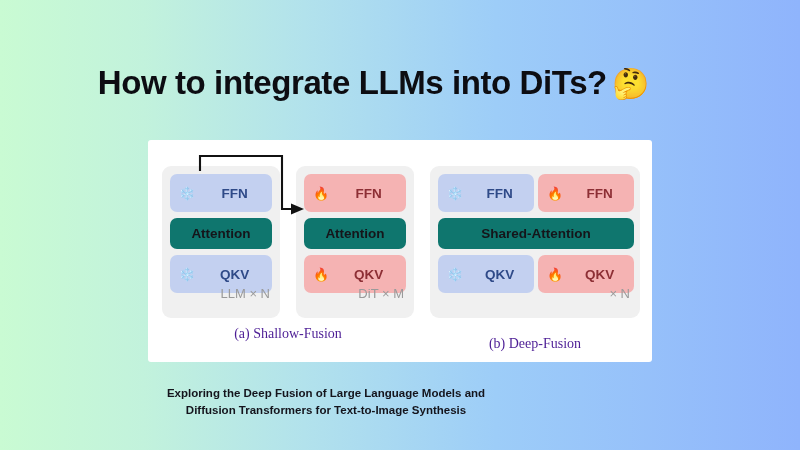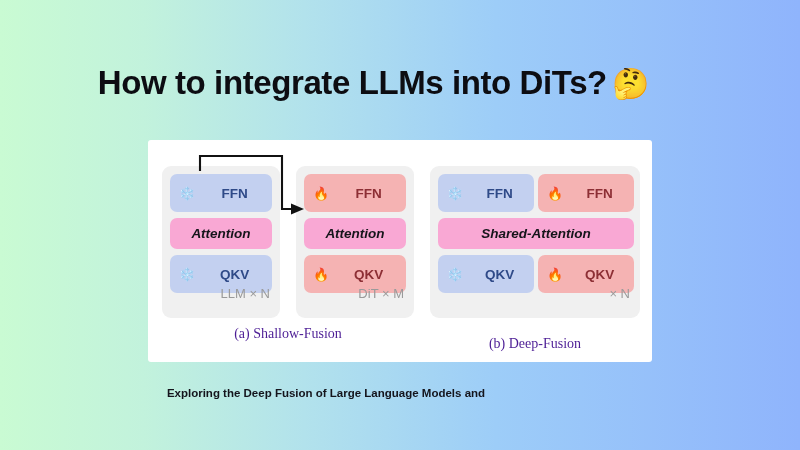--- a/index.html
+++ b/index.html
@@ -79,21 +79,21 @@
     font-size: 13px;
     line-height: 1;
     margin-left: 9px;
     margin-right: 2px;
   }
   .blk .lbl { flex: 1; text-align: center; }
   .blk.center-only .lbl { padding-right: 0; }
 
   .blue { background: #c3d0f0; color: #2f4a88; }
   .red  { background: #f5b3b3; color: #8d2f35; }
-  .gray { background: #f9a8d4; color: #15151a; font-style: italic; }
+  .gray { background: #0f766e; color: #15151a; }
 
   
   #a-llm-ffn  { left: 8px; top: 8px;  width: 102px; height: 38px; }
   #a-llm-attn { left: 8px; top: 52px; width: 102px; height: 31px; }
   #a-llm-qkv  { left: 8px; top: 89px; width: 102px; height: 38px; }
 
   
   #a-dit-ffn  { left: 8px; top: 8px;  width: 102px; height: 38px; }
   #a-dit-attn { left: 8px; top: 52px; width: 102px; height: 31px; }
   #a-dit-qkv  { left: 8px; top: 89px; width: 102px; height: 38px; }
@@ -219,13 +219,14 @@
     </svg>
 
     <div class="caption" id="caption-a">(a) Shallow-Fusion</div>
     <div class="caption" id="caption-b">(b) Deep-Fusion</div>
 
   </div>
 </div>
 
 <div class="subtitle">
   <div>Exploring the Deep Fusion of Large Language Models and</div>
+  <div>Diffusion Transformers for Text-to-Image Synthesis</div>
 </div>
 
 </body></html>

